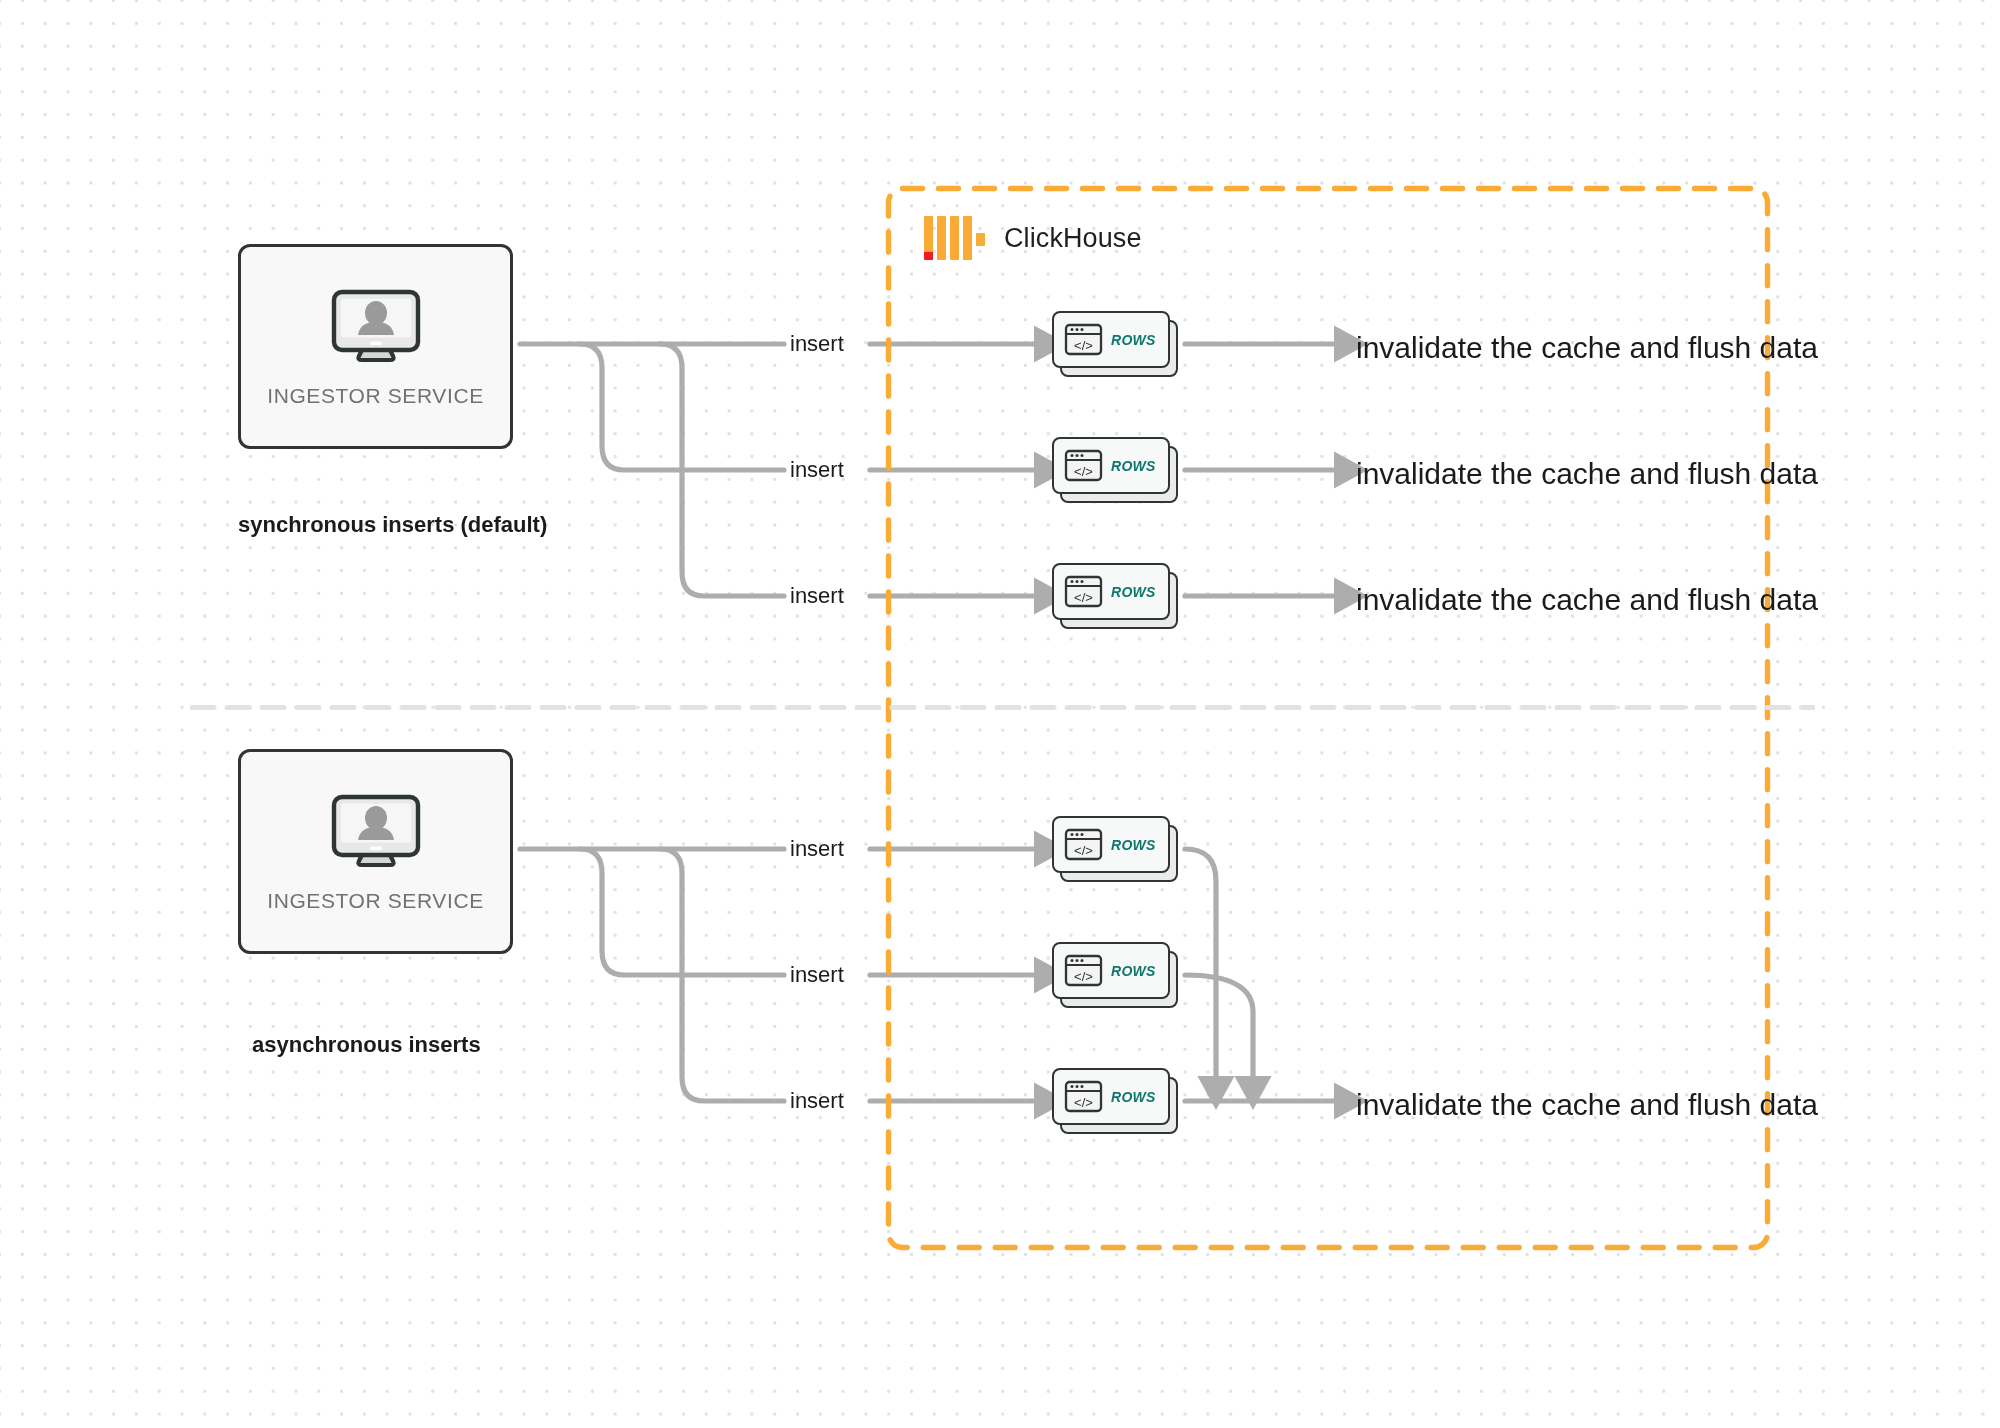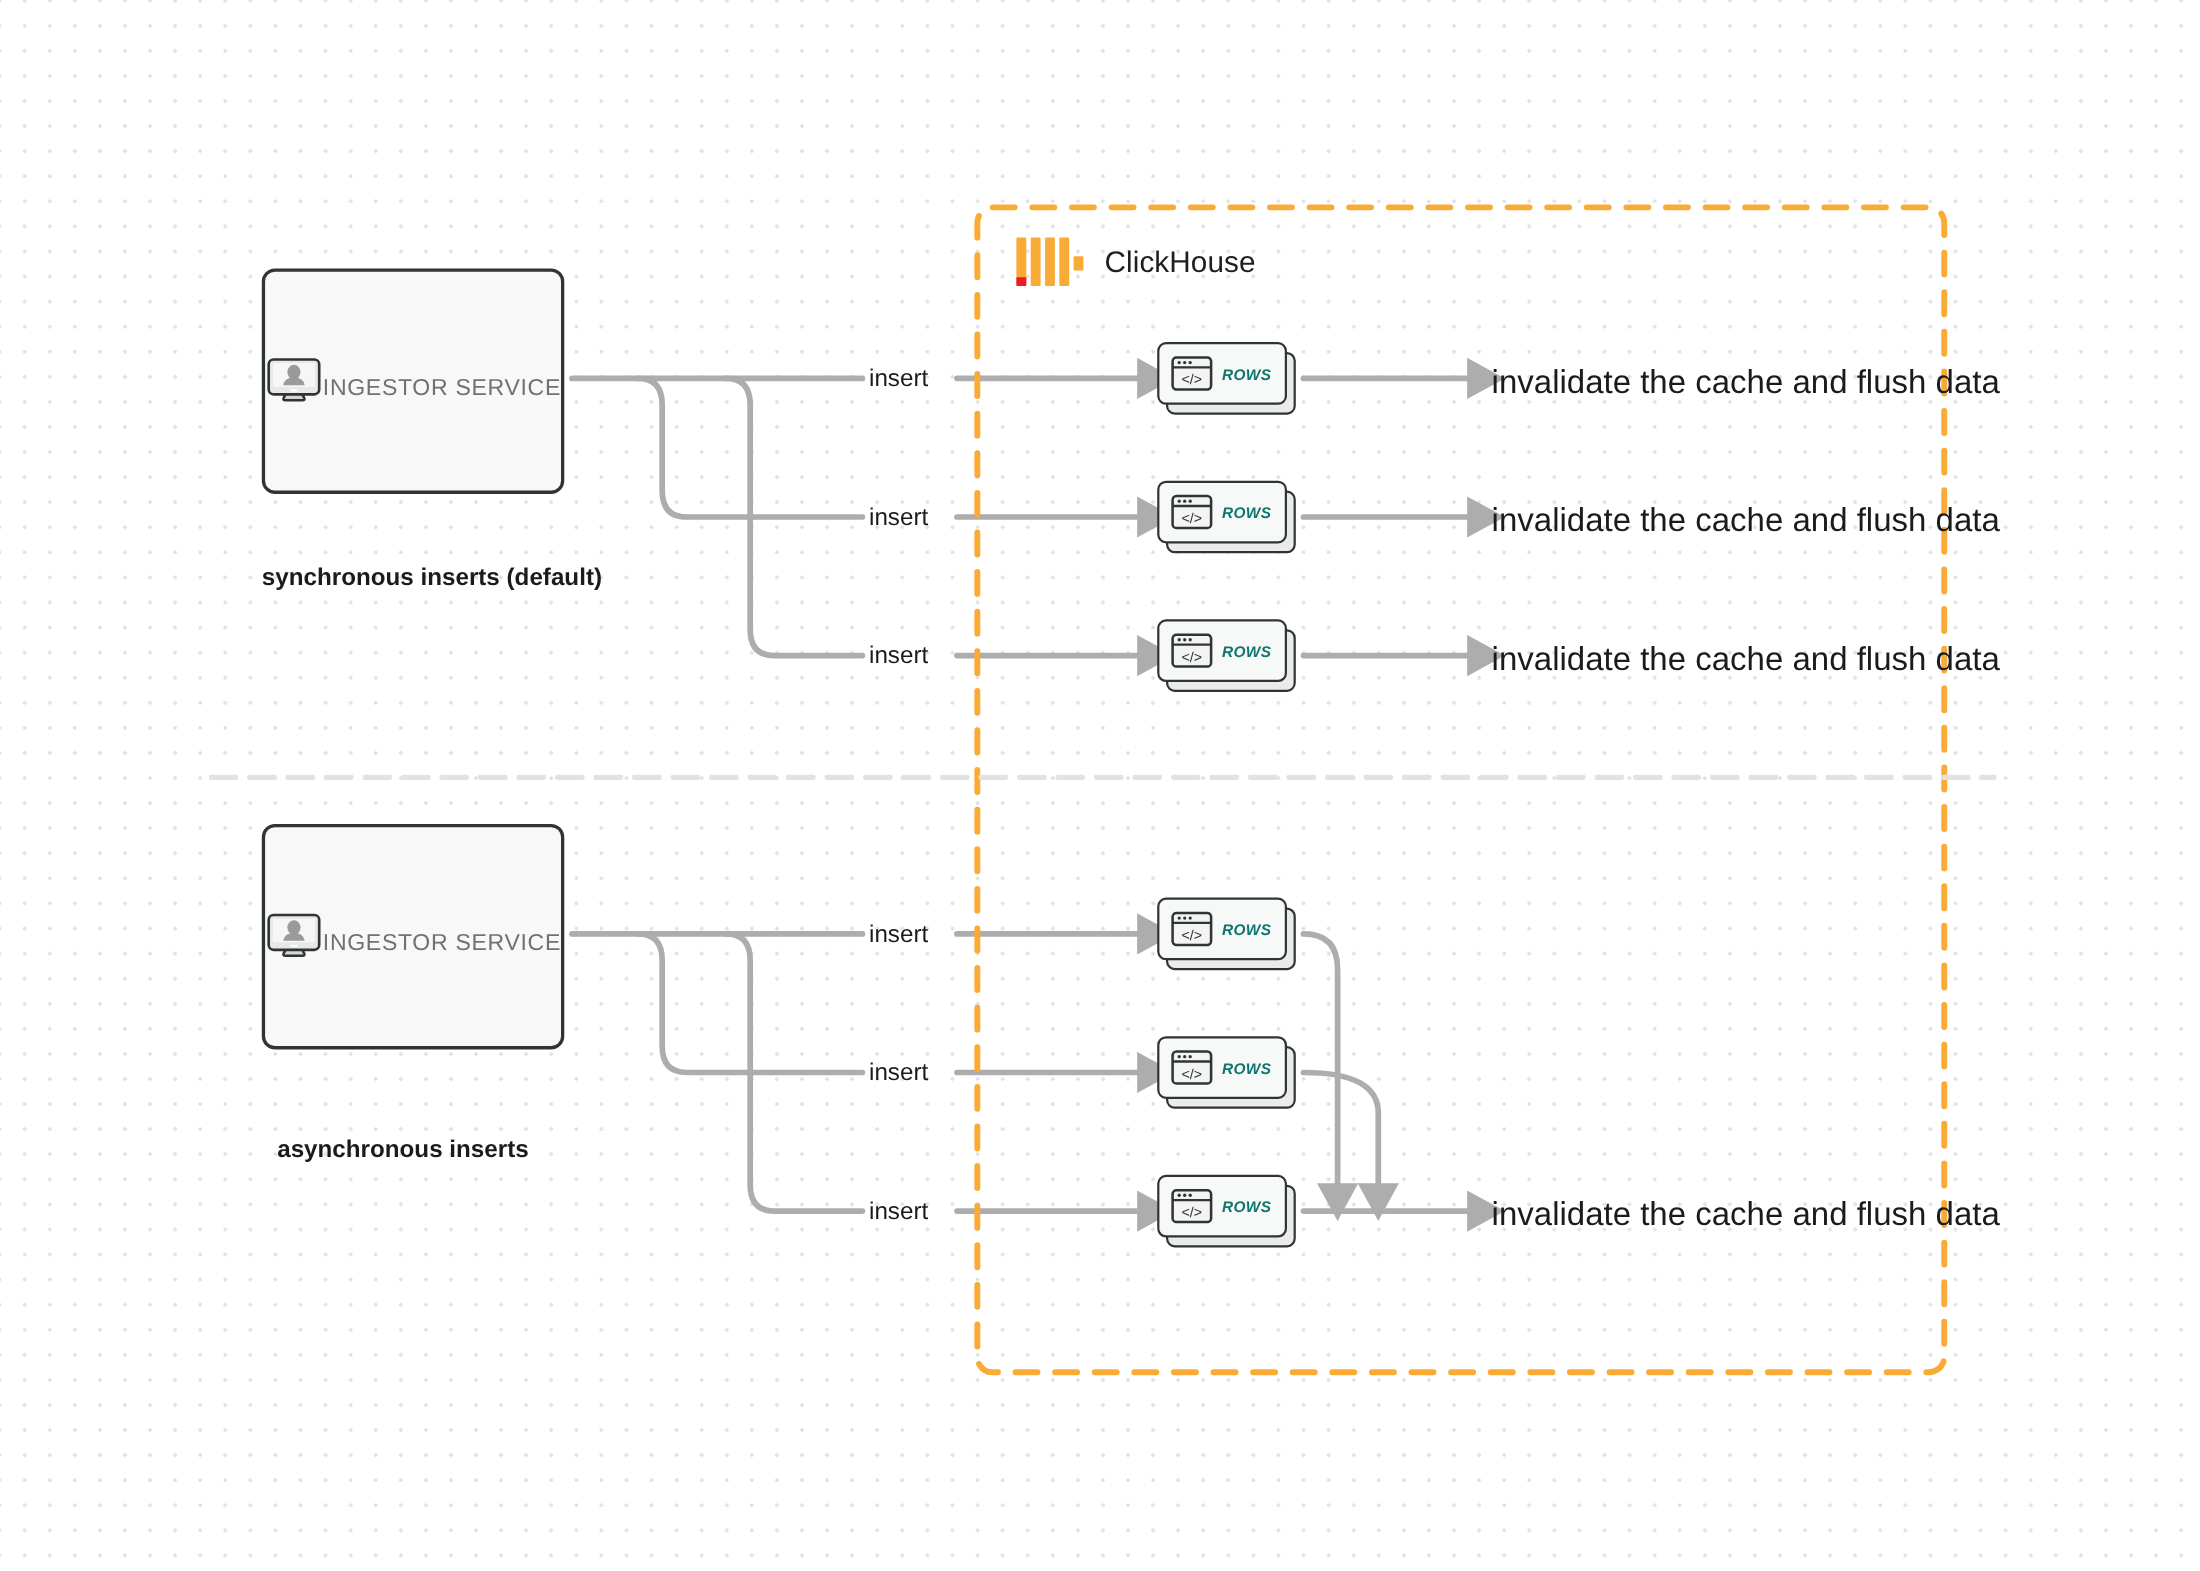--- a/index.html
+++ b/index.html
@@ -86,21 +86,21 @@
   
   .ingestor {
     position: absolute;
     width: 275px;
     height: 205px;
     box-sizing: border-box;
     background: #f8f8f8;
     border: 3.5px solid #2f3437;
     border-radius: 12px;
     display: flex;
-    flex-direction: row;
+    flex-direction: column;
     align-items: center;
     justify-content: center;
   }
   .ingestor .label {
     font-size: 21px;
     color: #6f7274;
     letter-spacing: 0.6px;
     margin-top: 12px;
     white-space: nowrap;
   }

